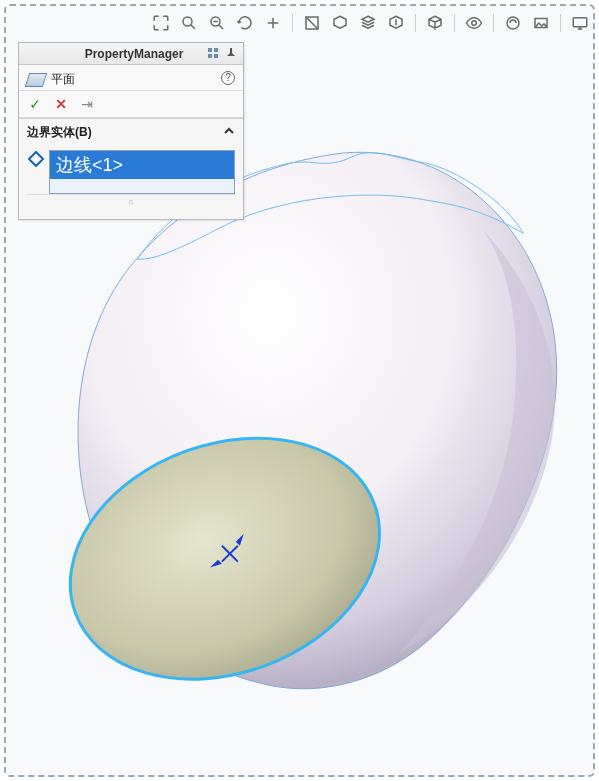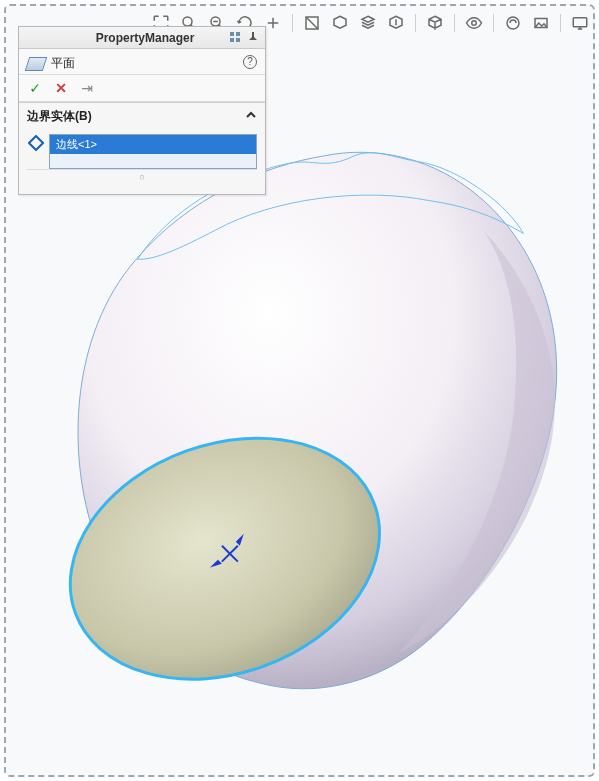--- a/index.html
+++ b/index.html
@@ -42,23 +42,23 @@
   .tb-btn svg { width: 18px; height: 18px; }
   .tb-sep {
     width: 1px;
     height: 18px;
     background: #cfcfcf;
     margin: 0 2px;
   }
   
   .pm-panel {
     position: absolute;
-    top: 26px;
+    top: 42px;
     left: 18px;
-    width: 248px;
+    width: 226px;
     background: #f4f4f4;
     border: 1px solid #b8b8b8;
     box-shadow: 1px 1px 2px rgba(0,0,0,0.1);
   }
   .pm-title {
     background: linear-gradient(#f5f5f5,#e7e7e7);
     border-bottom: 1px solid #c8c8c8;
     height: 22px;
     display: flex;
     align-items: center;
@@ -158,21 +158,21 @@
     border:1px solid #8aa3bf;
     background:#ffffff;
     min-height:34px;
     display:flex;
     flex-direction:column;
   }
   .sel-item {
     background:#2a7bd6;
     color:#ffffff;
     padding:2px 6px;
-    font-size:11px;
+    font-size:18px;
     cursor:pointer;
   }
   .sel-empty {
     flex:1;
     background:#eaf1fb;
     min-height:14px;
   }
   .sel-grip {
     text-align:center;
     color:#aaa;

